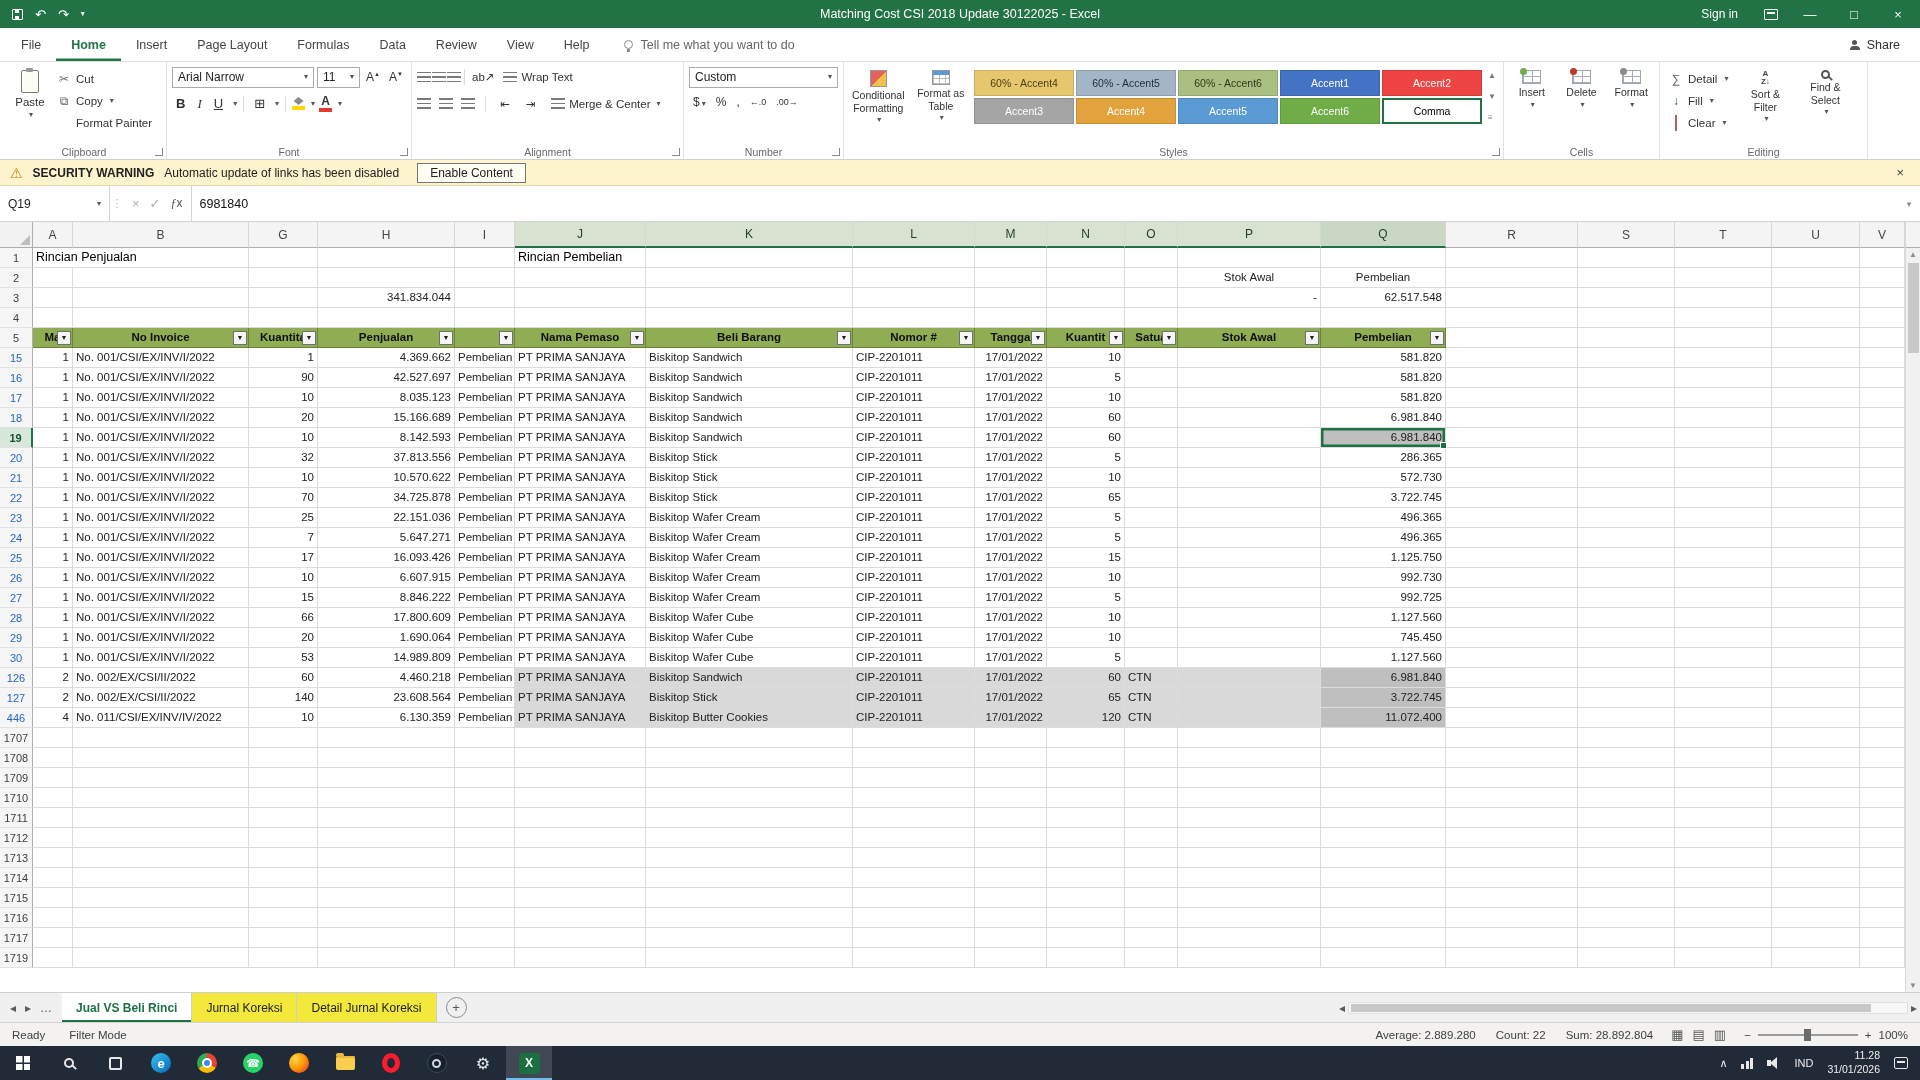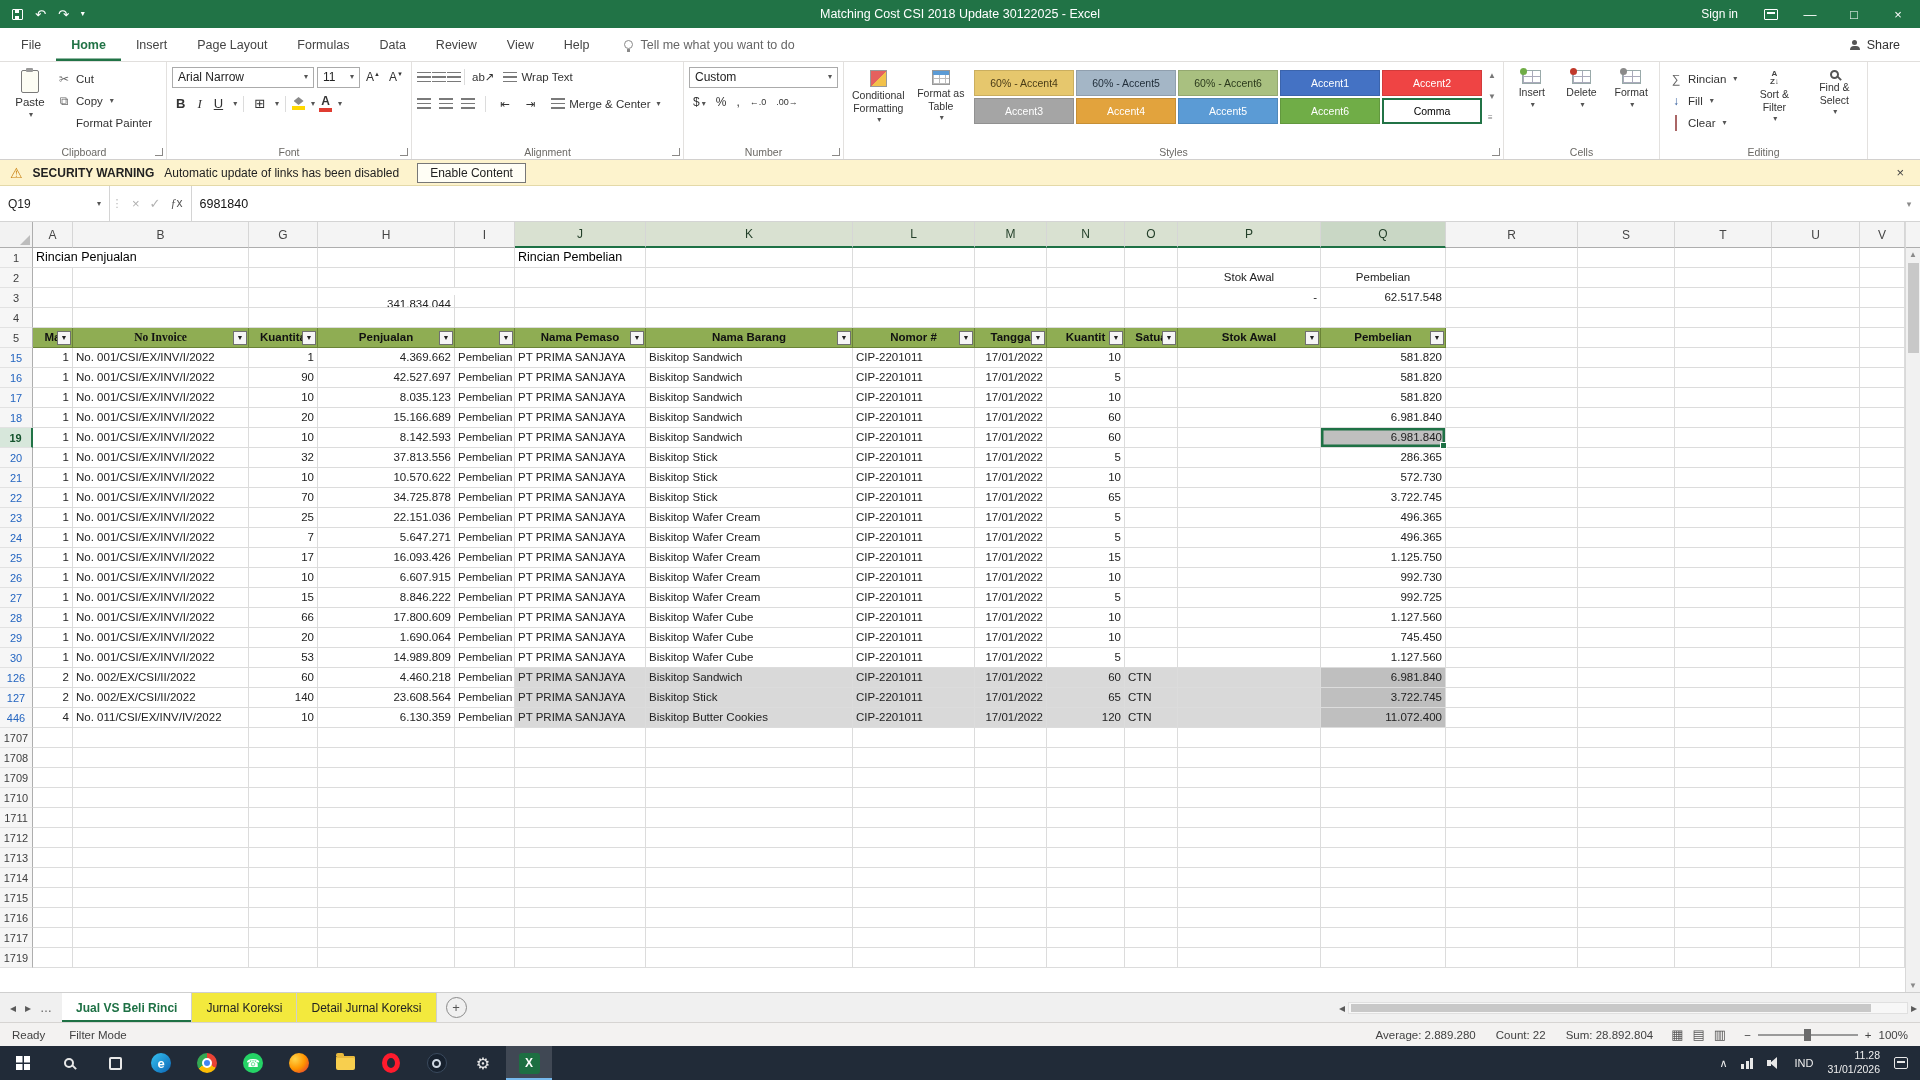--- a/index.html
+++ b/index.html
@@ -431,21 +431,21 @@
         </div>
       </div>
       <div class="glabel">Cells</div>
     </div>
 
     <div class="grp" style="width:208px">
       <div class="editwrap">
         <div class="editminis">
           <div class="mini">
             <span class="mic">∑</span>
-            <span>Rincian</span>
+            <span>Detail</span>
             <span class="dd">▾</span>
           </div>
           <div class="mini">
             <span class="mic" style="color:#2b579a">↓</span>
             <span>Fill</span>
             <span class="dd">▾</span>
           </div>
           <div class="mini">
             <span class="mic"><span class="eraser"></span></span>
             <span>Clear</span>
@@ -558,21 +558,21 @@
           <div class="c col-S" style="width: 97px;"></div>
           <div class="c col-T" style="width: 97px;"></div>
           <div class="c col-U" style="width: 88px;"></div>
           <div class="c col-V" style="width: 45px;"></div>
         </div>
         <div class="r">
           <div class="rn">3</div>
           <div class="c col-A" style="width: 40px;"></div>
           <div class="c col-B" style="width: 176px;"></div>
           <div class="c col-G" style="width: 69px;"></div>
-          <div class="c col-H" style="width: 137px; margin-top: 7px;">341.834.044</div>
+          <div class="c col-H" style="width: 137px;">341.834.044</div>
           <div class="c col-I" style="width: 60px;"></div>
           <div class="c col-J" style="width: 131px;"></div>
           <div class="c col-K" style="width: 207px;"></div>
           <div class="c col-L" style="width: 122px;"></div>
           <div class="c col-M" style="width: 72px;"></div>
           <div class="c col-N" style="width: 78px;"></div>
           <div class="c col-O" style="width: 53px;"></div>
           <div class="c col-P" style="width: 143px;">-</div>
           <div class="c col-Q" style="width: 125px;">62.517.548</div>
           <div class="c col-R" style="width: 132px;"></div>
@@ -598,26 +598,26 @@
           <div class="c col-Q" style="width: 125px;"></div>
           <div class="c col-R" style="width: 132px;"></div>
           <div class="c col-S" style="width: 97px;"></div>
           <div class="c col-T" style="width: 97px;"></div>
           <div class="c col-U" style="width: 88px;"></div>
           <div class="c col-V" style="width: 45px;"></div>
         </div>
         <div class="r">
           <div class="rn">5</div>
           <div class="c hdr" style="width: 40px;"><span>Ma</span><div class="fltbtn">▼</div></div>
-          <div class="c hdr" style="width: 176px; font-family: Liberation Serif, serif;"><span>No Invoice</span><div class="fltbtn">▼</div></div>
+          <div class="c hdr" style="width: 176px;"><span>No Invoice</span><div class="fltbtn">▼</div></div>
           <div class="c hdr" style="width: 69px;"><span>Kuantita</span><div class="fltbtn">▼</div></div>
           <div class="c hdr" style="width: 137px;"><span>Penjualan</span><div class="fltbtn">▼</div></div>
           <div class="c hdr" style="width: 60px;"><span></span><div class="fltbtn">▼</div></div>
           <div class="c hdr" style="width: 131px;"><span>Nama Pemaso</span><div class="fltbtn">▼</div></div>
-          <div class="c hdr" style="width: 207px;"><span>Nama Barang</span><div class="fltbtn">▼</div></div>
+          <div class="c hdr" style="width: 207px;"><span>Beli Barang</span><div class="fltbtn">▼</div></div>
           <div class="c hdr" style="width: 122px;"><span>Nomor #</span><div class="fltbtn">▼</div></div>
           <div class="c hdr" style="width: 72px;"><span>Tangga</span><div class="fltbtn">▼</div></div>
           <div class="c hdr" style="width: 78px;"><span>Kuantit</span><div class="fltbtn">▼</div></div>
           <div class="c hdr" style="width: 53px;"><span>Satua</span><div class="fltbtn">▼</div></div>
           <div class="c hdr" style="width: 143px;"><span>Stok Awal</span><div class="fltbtn">▼</div></div>
           <div class="c hdr" style="width: 125px;"><span>Pembelian</span><div class="fltbtn">▼</div></div>
           <div class="c col-R" style="width: 132px;"></div>
           <div class="c col-S" style="width: 97px;"></div>
           <div class="c col-T" style="width: 97px;"></div>
           <div class="c col-U" style="width: 88px;"></div>

